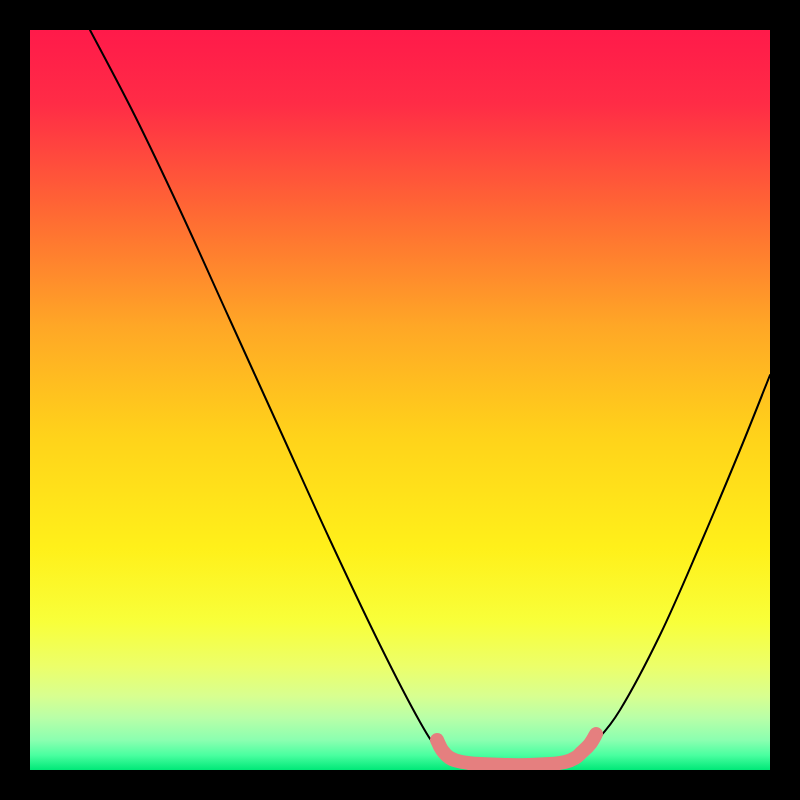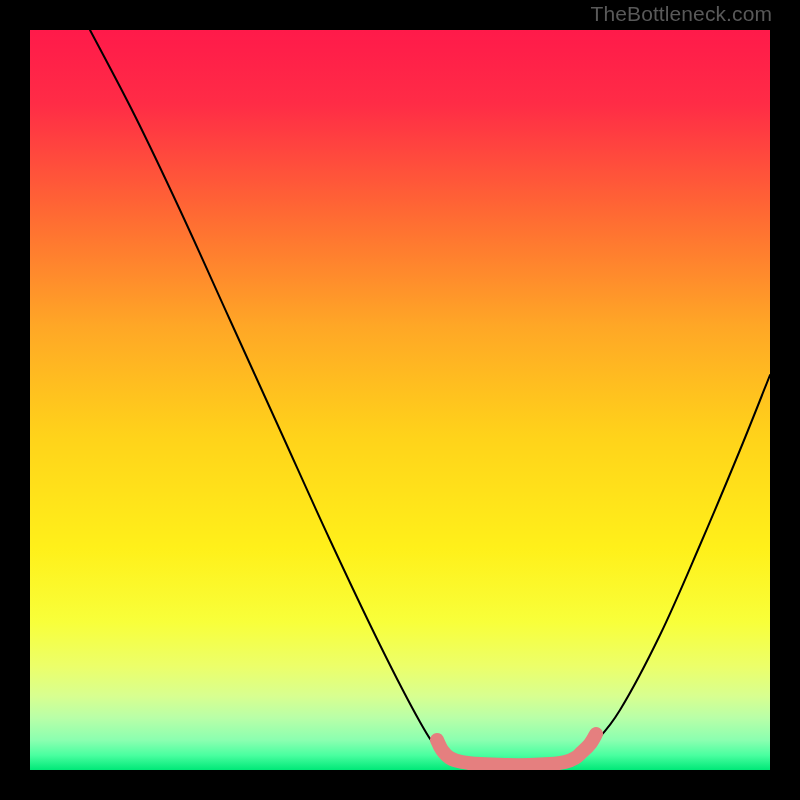--- a/index.html
+++ b/index.html
@@ -45,21 +45,20 @@
     left: 0;
     top: 0;
     width: 100%;
     height: 100%;
   }
 </style>
 </head>
 <body>
 
 <div class="chart-container">
-  <div class="watermark">TheBottleneck.com</div>
   <div class="plot-area">
     <svg class="gradient-bg" viewBox="0 0 740 740" preserveAspectRatio="none">
       <defs>
         <linearGradient id="bgGrad" x1="0" y1="0" x2="0" y2="1">
             <stop offset="0%" stop-color="#ff1a4a"></stop>
             <stop offset="10%" stop-color="#ff2c46"></stop>
             <stop offset="25%" stop-color="#ff6a33"></stop>
             <stop offset="40%" stop-color="#ffa726"></stop>
             <stop offset="55.00000000000001%" stop-color="#ffd31a"></stop>
             <stop offset="70%" stop-color="#fff01a"></stop>

